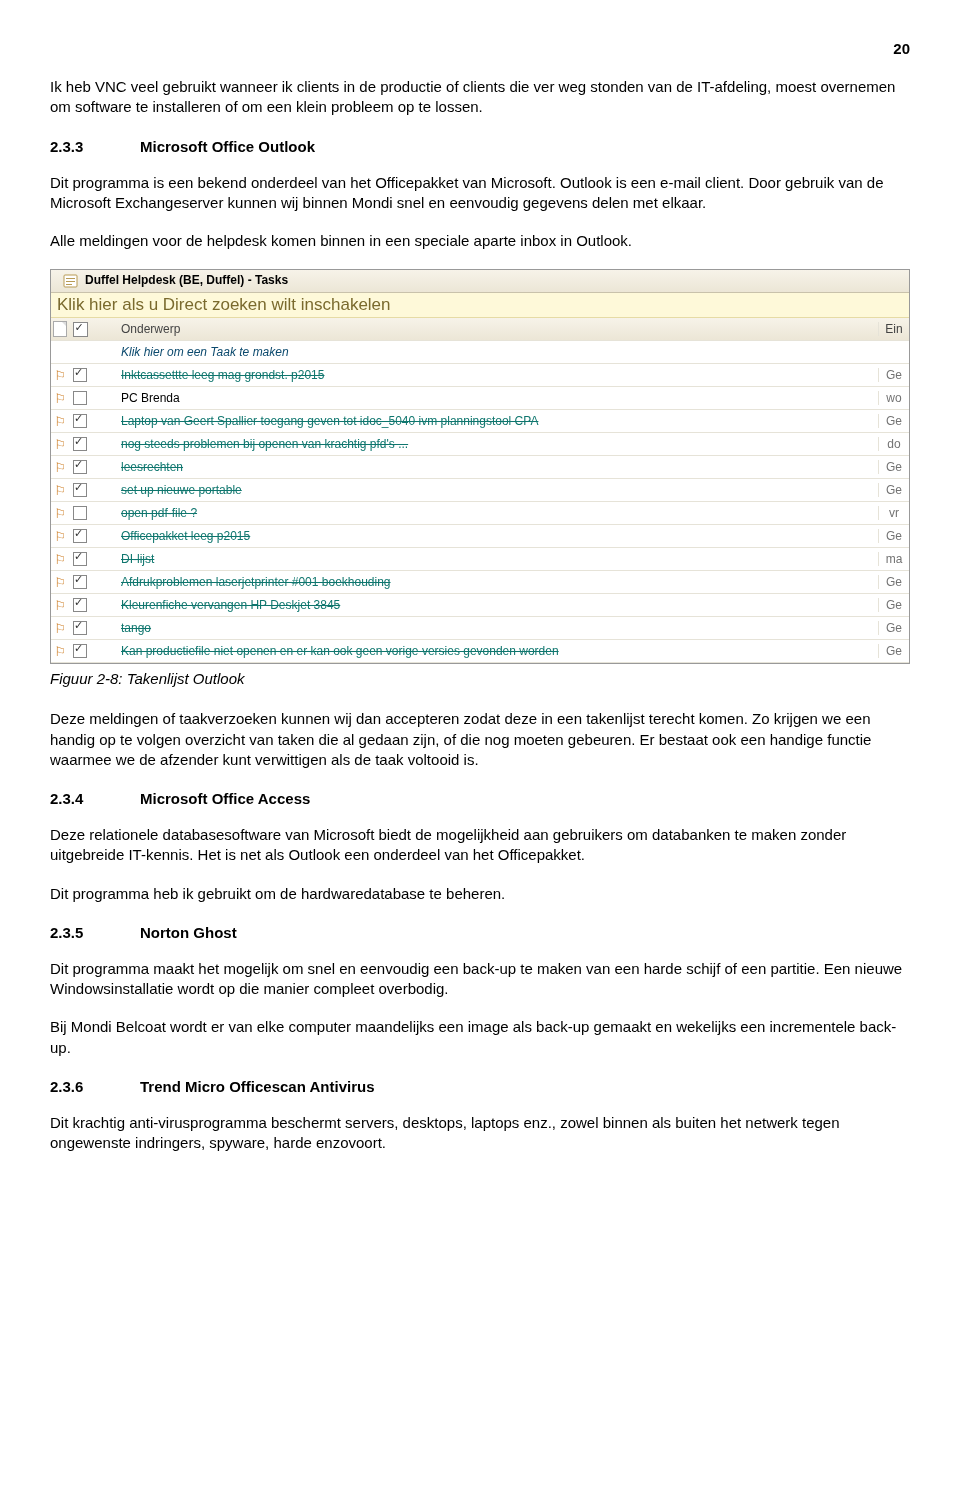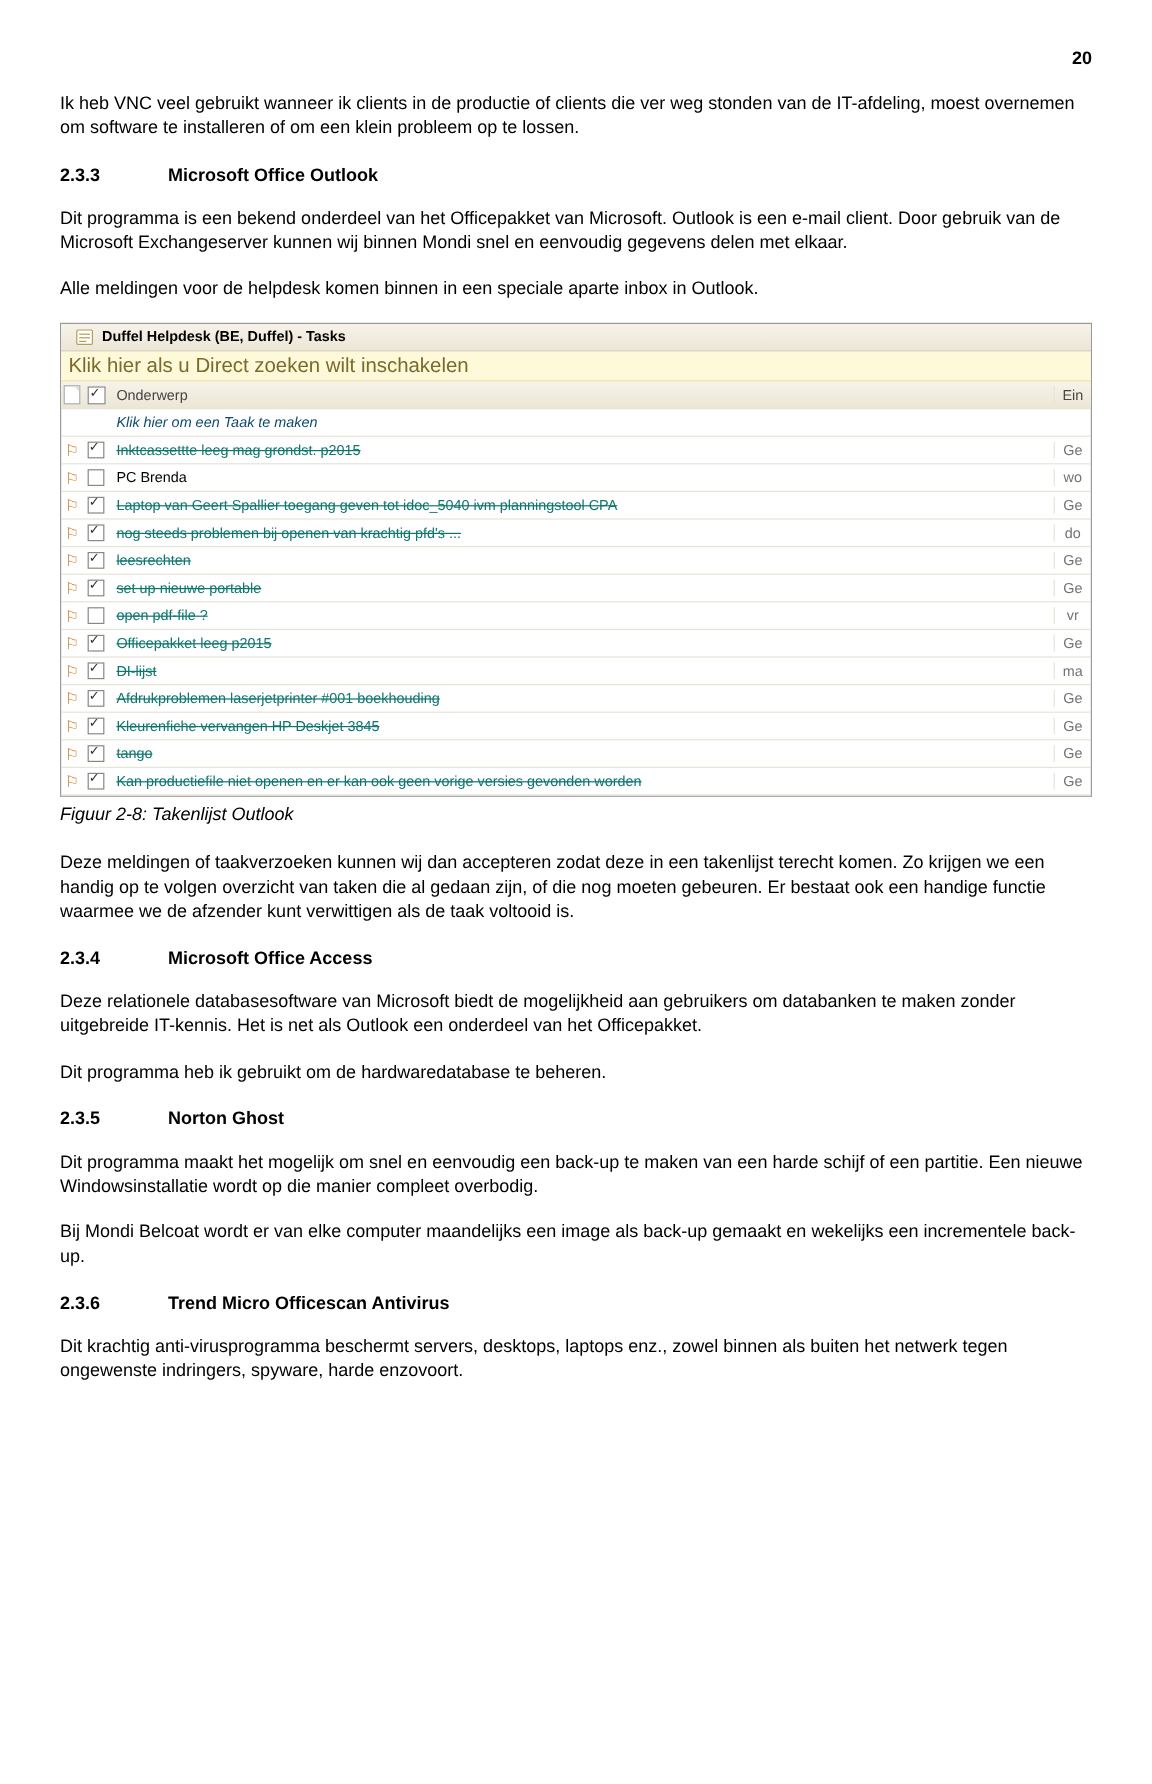--- a/index.html
+++ b/index.html
@@ -55,21 +55,21 @@
     display:flex;
     align-items:center;
     border-bottom:1px solid #e6e3d8;
     height:22px;
   }
   .gridhead {
     background: linear-gradient(#f7f3e9,#ece6d6);
   }
   .col-icon { width:18px; display:flex; justify-content:center; }
   .col-check { width:22px; display:flex; justify-content:center; }
-  .col-subject { flex:1; padding-left:6px; overflow:hidden; white-space:nowrap; text-overflow:ellipsis; }
+  .col-subject { flex:1; padding-left:6px; overflow:hidden; white-space:nowrap; text-overflow:ellipsis;margin-left:24px; }
   .col-end { width:30px; border-left:1px solid #e6e3d8; text-align:center; color:#737373; }
   .gridhead .col-subject, .gridhead .col-end { font-weight:normal; color:#444; }
   .newtaskrow { color:#0c4a6e; font-style:italic; }
   .taskrow.done .col-subject { text-decoration: line-through; color:#0f766e; }
   .chk {
     width:12px; height:12px; border:1px solid #888; background:#fff; display:inline-block;
     position:relative;
   }
   .chk.on::after {
     content:"✓"; position:absolute; top:-3px; left:0px; font-size:11px; color:#333;

